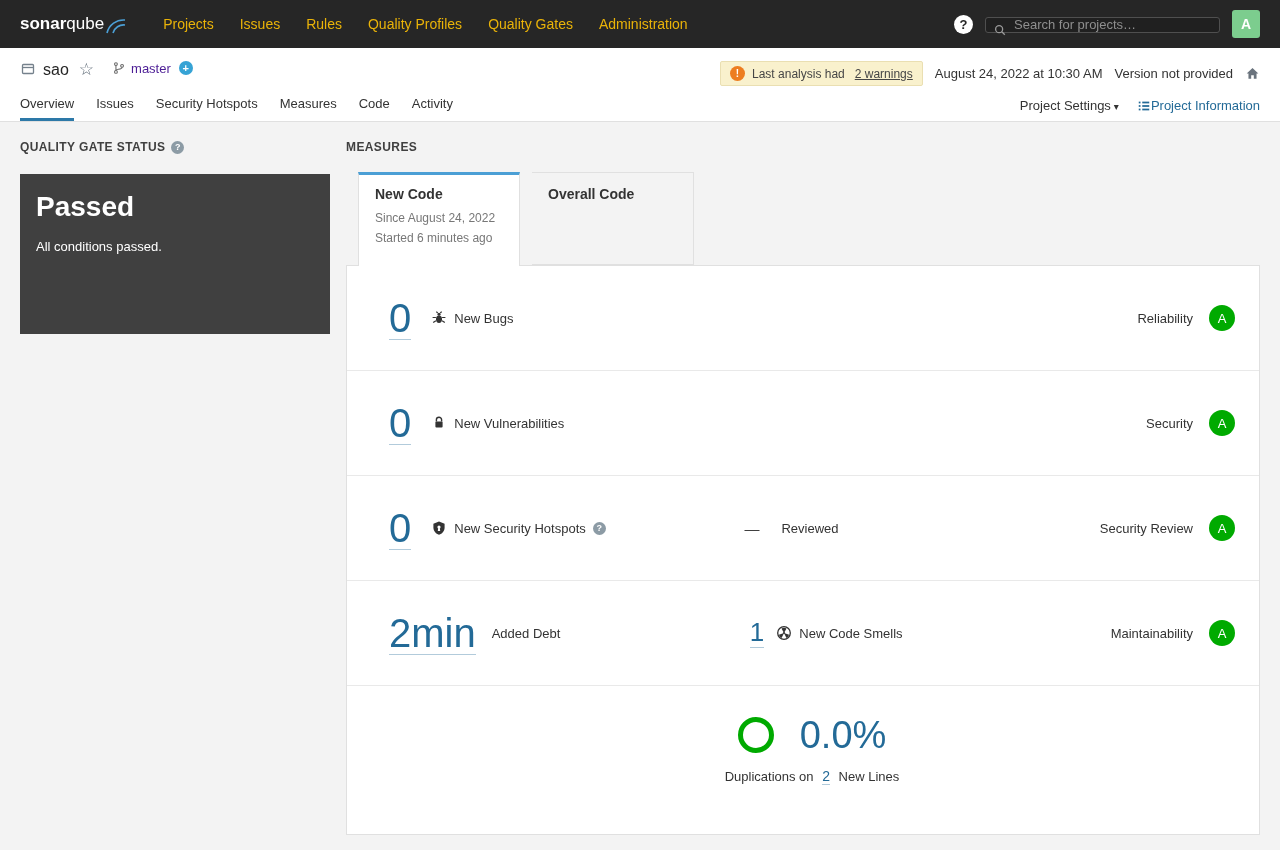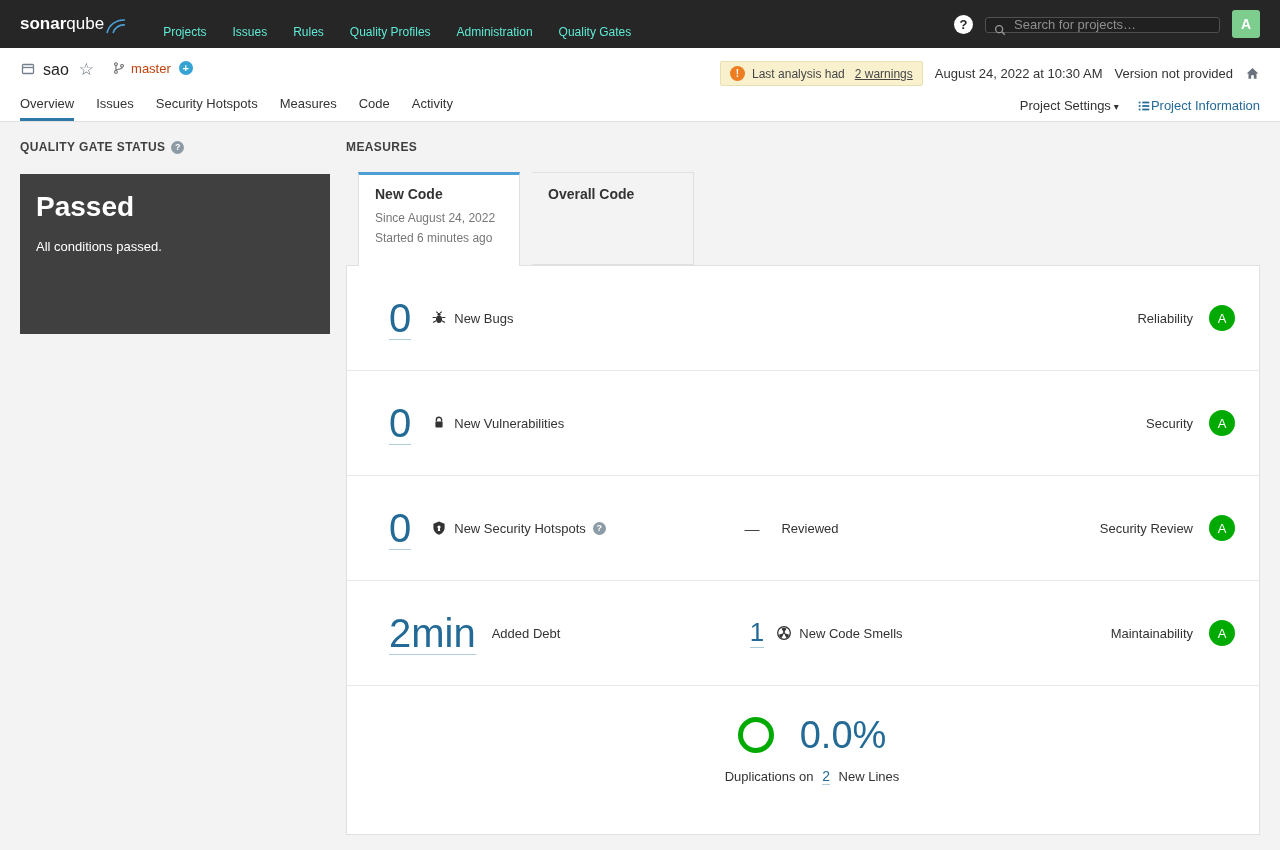--- a/index.html
+++ b/index.html
@@ -16,21 +16,21 @@
   
   .topbar {
     position: absolute; top:0; left:0; width:100%; height:48px;
     background:#262626; display:flex; align-items:center; padding:0 20px;
   }
   .logo { display:flex; align-items:flex-end; color:#fff; font-size:17px; margin-right:24px; cursor:pointer; }
   .logo .sonar { font-weight:700; }
   .logo .qube  { font-weight:300; }
   .logo svg { margin-left:2px; margin-top:-3px; }
   .nav { display:flex; height:48px; }
-  .nav-item { line-height:48px; padding:8px 13px; font-size:12px; color:#5eead4; cursor:pointer; white-space:nowrap; }
+  .nav-item { line-height:48px; padding:0 13px; font-size:14px; color:#eab308; cursor:pointer; white-space:nowrap; }
   .topbar-right { margin-left:auto; display:flex; align-items:center; gap:12px; }
   .help-circle {
     width:19px; height:19px; border-radius:50%; background:#fff; color:#262626;
     font-weight:700; font-size:13px; display:flex; align-items:center; justify-content:center; cursor:pointer;
   }
   .search-wrap { position:relative; }
   .search-wrap svg { position:absolute; left:8px; top:8px; }
   .search-input {
     width:235px; height:16px; background:#202020; border:1px solid #4f4f4f; border-radius:3px;
     color:#7dd3fc; font-size:13px; padding:0 8px 0 28px; font-family:inherit;
@@ -44,21 +44,21 @@
   
   .header {
     position:absolute; top:48px; left:0; width:100%; height:74px;
     background:#fff; border-bottom:1px solid #e0e0e0;
   }
   .header-top { position:absolute; top:13px; left:20px; right:20px; display:flex; align-items:flex-start; }
   .project-icon { display:flex; margin-right:7px; }
   .project-name { font-size:16px; color:#262626; margin-right:10px; }
   .star { font-size:17px; color:#5f6b77; margin-right:18px; cursor:pointer; line-height:1; }
   .branch-icon { display:flex; margin-right:5px; }
-  .branch-name { font-size:13px; color:#c2410c; margin-right:8px; }
+  .branch-name { font-size:13px; color:#4c1d95; margin-right:8px; }
   .plus-circle {
     width:14px; height:14px; border-radius:50%; background:#36a3d5; color:#fff;
     font-size:11px; font-weight:700; display:flex; align-items:center; justify-content:center; cursor:pointer; line-height:1;
   }
   .header-meta { margin-left:auto; display:flex; align-items:center; gap:12px; }
   .warn-banner {
     display:flex; align-items:center; gap:7px; background:#f9f1cd; border:1px solid #eadfb2;
     border-radius:2px; padding:4px 9px; font-size:12px; color:#464646; white-space:nowrap;
   }
   .warn-icon {
@@ -147,22 +147,22 @@
     <svg width="20" height="15" viewBox="0 0 20 15">
       <path d="M1 14 A17 17 0 0 1 19 1" stroke="#4b9fd5" stroke-width="1.6" fill="none"></path>
       <path d="M7 14 A11 11 0 0 1 19 6" stroke="#4b9fd5" stroke-width="1.6" fill="none"></path>
     </svg>
   </div>
   <div class="nav">
     <span class="nav-item">Projects</span>
     <span class="nav-item">Issues</span>
     <span class="nav-item">Rules</span>
     <span class="nav-item">Quality Profiles</span>
+    <span class="nav-item">Quality Gates</span>
     <span class="nav-item">Administration</span>
-    <span class="nav-item">Quality Gates</span>
   </div>
   <div class="topbar-right">
     <span class="help-circle">?</span>
     <span class="search-wrap">
       <svg width="14" height="14" viewBox="0 0 16 16">
         <circle cx="7" cy="7" r="4" fill="none" stroke="#9a9a9a" stroke-width="1.5"></circle>
         <path d="M10 10 L13.5 13.5" stroke="#9a9a9a" stroke-width="1.5"></path>
       </svg>
       <input class="search-input" placeholder="Search for projects…" style="">
     </span>

